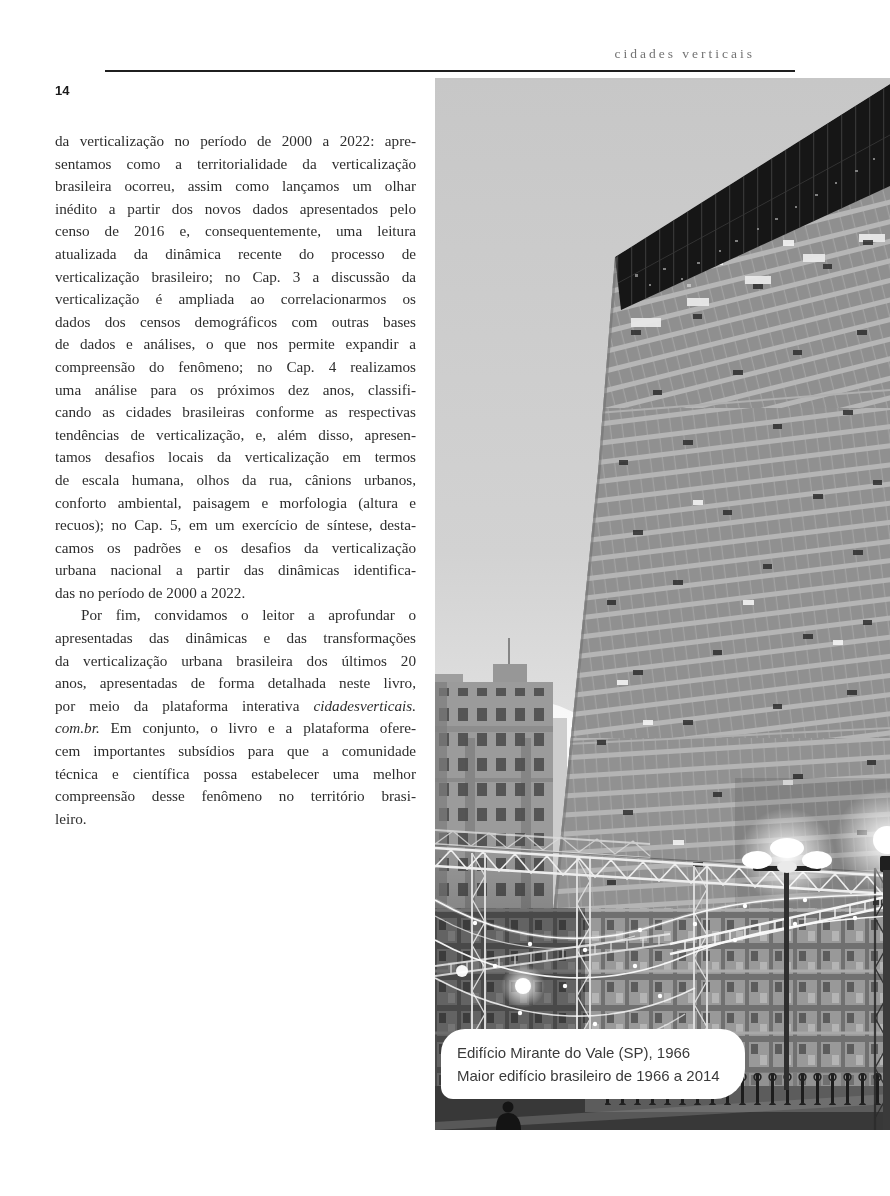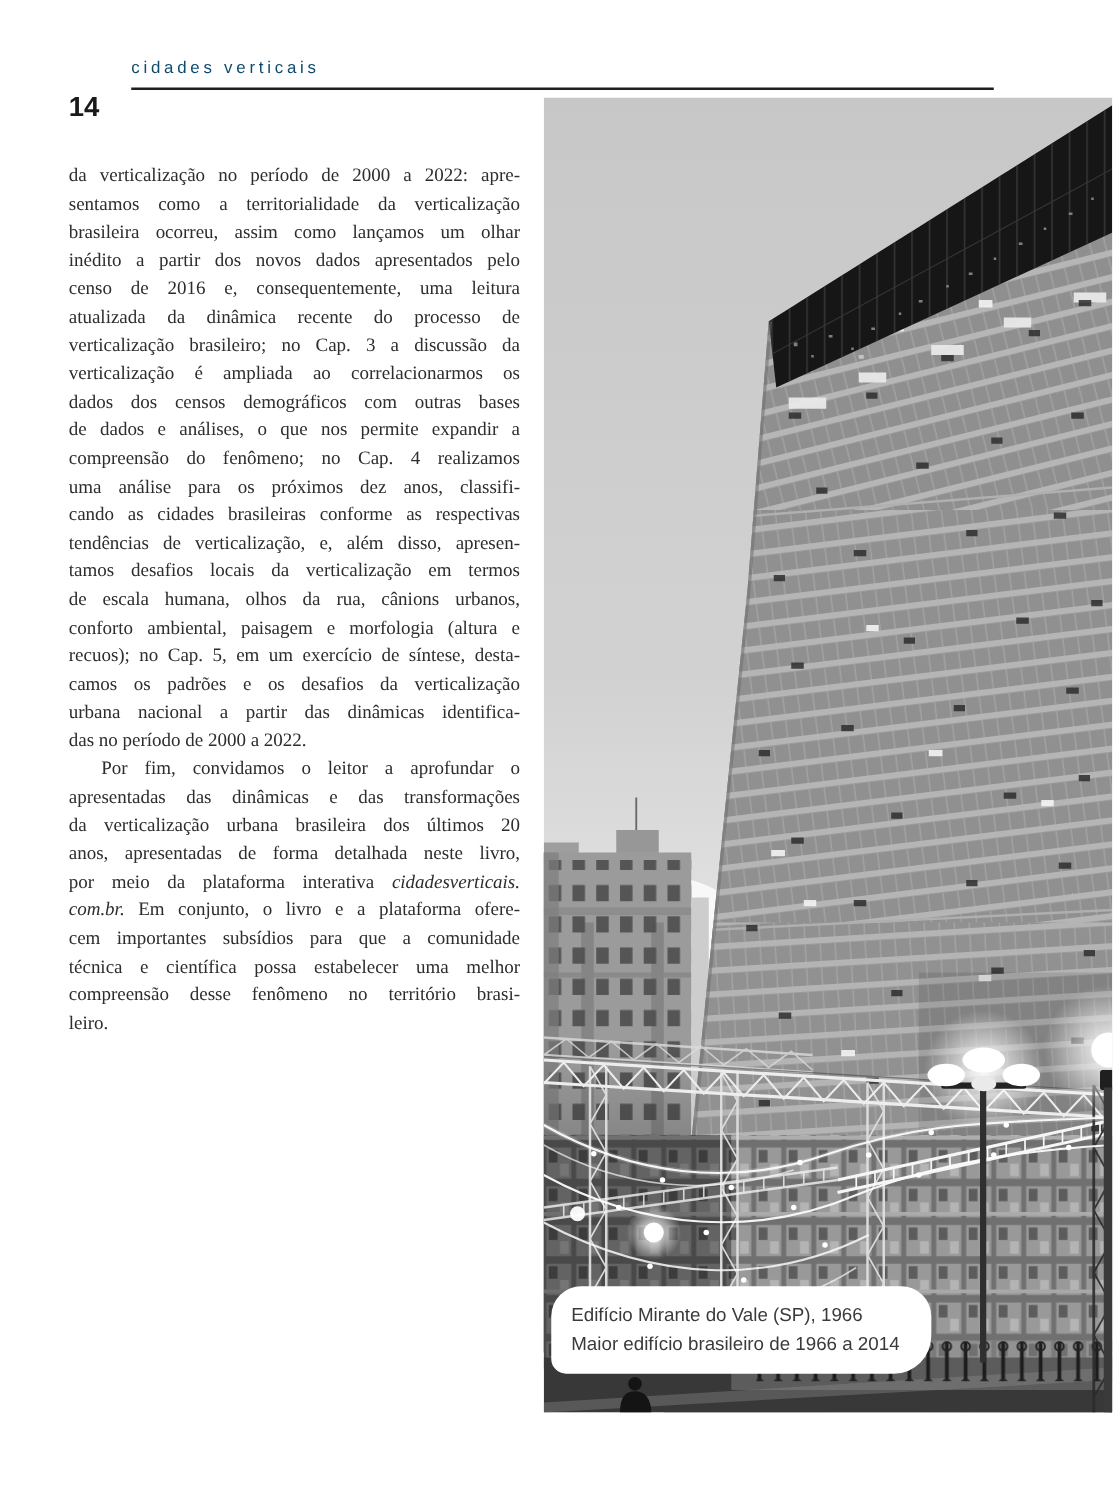--- a/index.html
+++ b/index.html
@@ -1,24 +1,24 @@
 <!DOCTYPE html>
 <html><head>
 <meta charset="utf-8">
 <style>
   html,body{margin:0;padding:0;background:#ffffff;}
   .page{position:relative;width:890px;height:1196px;background:#ffffff;overflow:hidden;
         font-family:"Liberation Serif", serif;}
   
-  .running-head{position:absolute;left:105px;top:46px;width:650px;text-align:left;
-        font-family:Liberation Sans, sans-serif;font-size:13.5px;letter-spacing:3px;
-        color:#0c4a6e;}
+  .running-head{position:absolute;left:105px;top:46px;width:650px;text-align:right;
+        font-family:Liberation Serif, serif;font-size:13.5px;letter-spacing:3px;
+        color:#737373;}
   .header-rule{position:absolute;left:105px;top:70px;width:690px;height:2px;background:#1f1f1f;}
-  .page-number{position:absolute;left:55px;top:73px;font-family:"Liberation Sans", sans-serif;
-        font-size:22px;font-weight:bold;color:#1a1a1a;}
+  .page-number{position:absolute;left:55px;top:83px;font-family:"Liberation Sans", sans-serif;
+        font-size:13px;font-weight:bold;color:#1a1a1a;}
   
   .text-column{position:absolute;left:55px;top:130px;width:361px;color:#2d2d2d;
         font-size:15.2px;}
   .line{height:22.6px;line-height:22.6px;text-align:justify;text-align-last:justify;
         overflow:hidden;}
   .line.last{text-align-last:left;}
   .line.indent{text-indent:26px;}
   .line em{}
   
   .photo-figure{position:absolute;left:435px;top:78px;width:455px;height:1022px;margin:0;}

